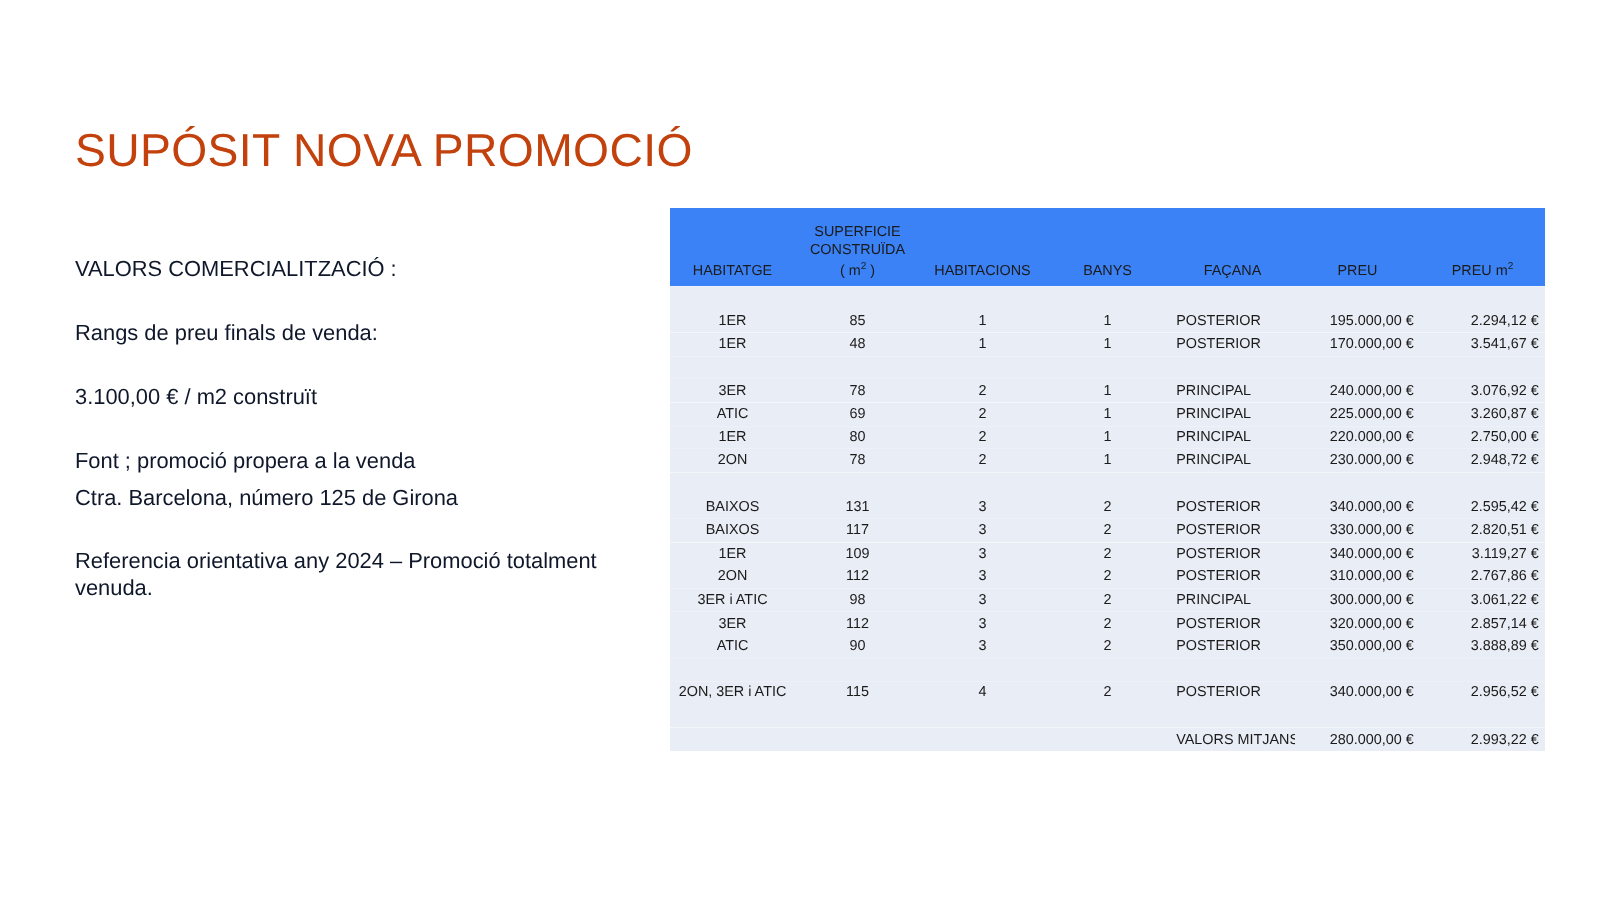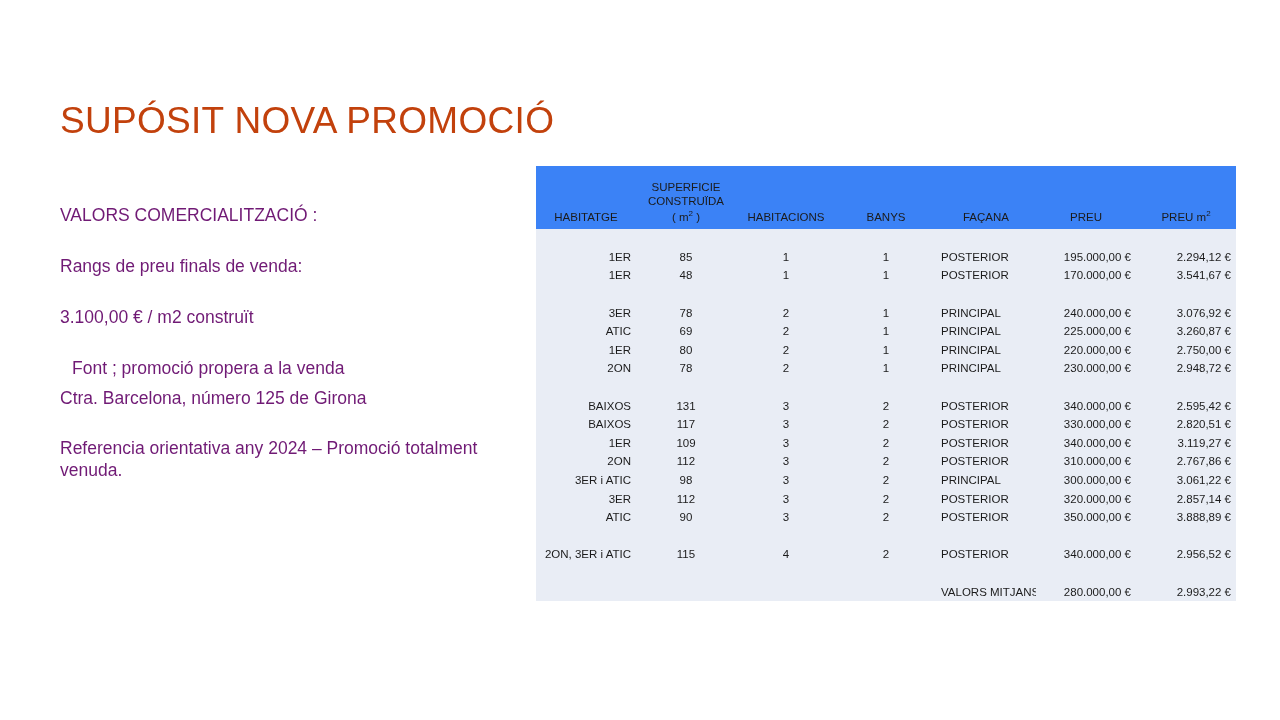--- a/index.html
+++ b/index.html
@@ -30,27 +30,26 @@
     white-space: nowrap;
   }
   .left-block {
     position: absolute;
     left: 60px;
     top: 205px;
     width: 460px;
   }
   .para {
     font-size: 17.5px;
-    color: #701a75;
+    color: #0f172a;
     line-height: 1.25;
     margin-bottom: 29px;
   }
   .para.tight {
     margin-bottom: 8px;
-    margin-left: 12px;
   }
   .para.last {
     margin-bottom: 0;
   }
   .table-wrap {
     position: absolute;
     left: 536px;
     top: 166px;
     width: 700px;
   }
@@ -76,21 +75,21 @@
     text-align: center;
     vertical-align: bottom;
     height: 58px;
     padding-bottom: 5px;
     line-height: 1.25;
     font-size: 11.5px;
   }
   table.data tr.header th.two-line {
     vertical-align: bottom;
   }
-  td.c-name { text-align: right; width: 100px; margin-left: 28px; }
+  td.c-name { text-align: center; width: 100px; margin-left: 28px; }
   td.c-sup  { text-align: center; width: 100px; }
   td.c-hab  { text-align: center; width: 102px; }
   td.c-ban  { text-align: center; width: 82px; }
   td.c-fac  { text-align: left; width: 98px; }
   td.c-preu { text-align: right; width: 104px; padding-right: 8px; }
   td.c-m2   { text-align: right; width: 100px; padding-right: 8px; }
   tr.spacer td { height: 18.6px; }
   .sup { font-size: 8px; vertical-align: super; }
 </style>
 </head>

